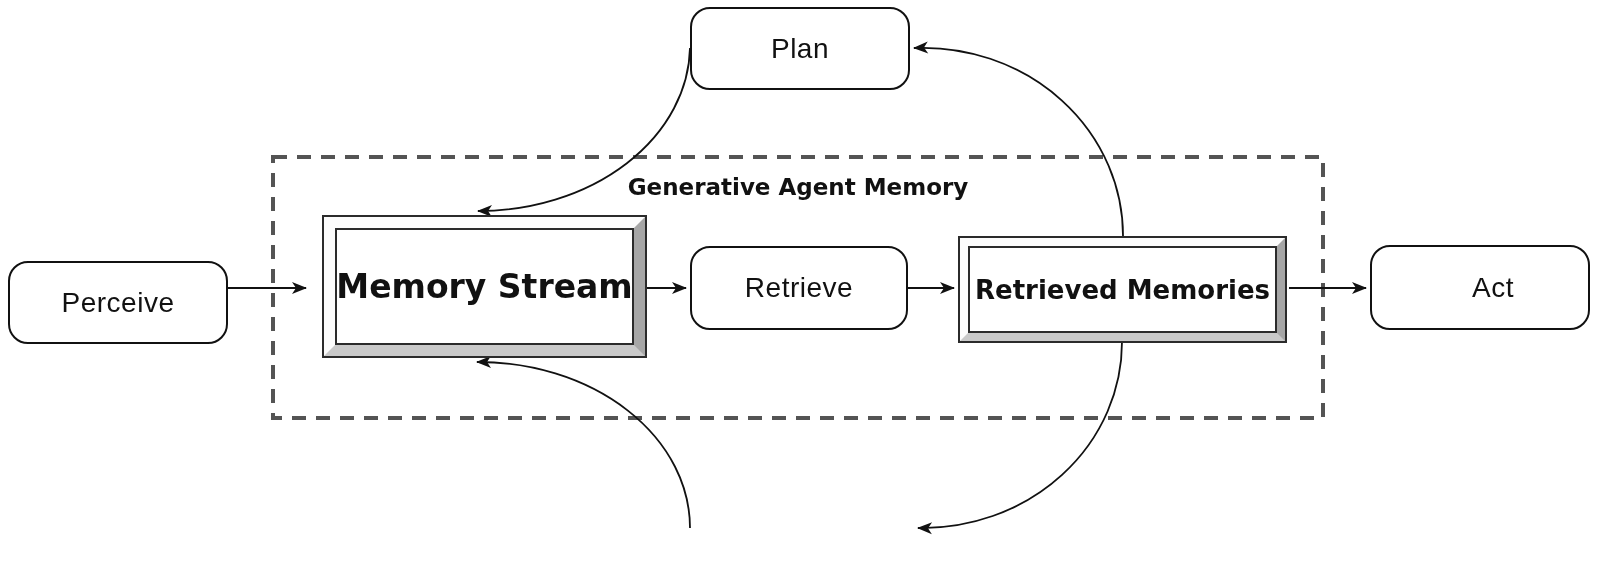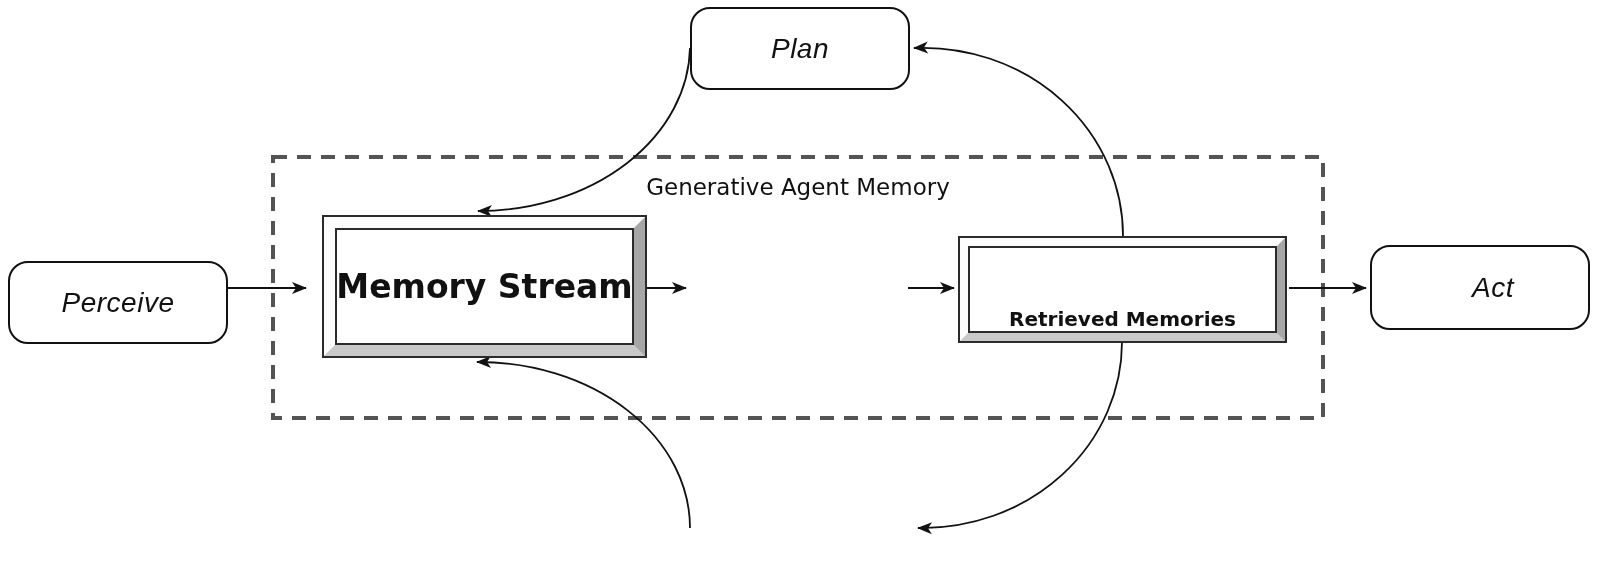--- a/index.html
+++ b/index.html
@@ -22,21 +22,20 @@
 
   
   .pill {
     position: absolute;
     background: #ffffff;
     border: 2px solid #111111;
     border-radius: 20px;
     display: flex;
     align-items: center;
     justify-content: center;
-    font-style: italic;
     font-size: 28px;
     color: #111111;
     letter-spacing: 0.5px;
   }
 
   
   .frame {
     position: absolute;
     background: #ffffff;
     border: 2px solid #2b2b2b;
@@ -64,29 +63,29 @@
   .node-retrieve { left: 690px;  top: 246px; width: 218px; height: 84px; }
   .node-act      { left: 1370px; top: 245px; width: 220px; height: 85px; padding-left: 26px; }
   .node-reflect  { left: 690px;  top: 488px; width: 218px; height: 82px; }
 
   .node-memory-stream { left: 310px; top: 215px; width: 325px; height: 143px; margin-left: 12px; }
   .node-memory-stream .bevel { border-width: 11px; }
   .node-memory-stream .frame-inner { font-size: 33px; }
 
   .node-retrieved-memories { left: 958px; top: 236px; width: 329px; height: 107px; }
   .node-retrieved-memories .bevel { border-width: 8px; }
-  .node-retrieved-memories .frame-inner { font-size: 20px; align-items: flex-end; }
+  .node-retrieved-memories .frame-inner { font-size: 26px; }
 
   .group-title {
     position: absolute;
     left: 273px; top: 174px;
     width: 1050px;
     text-align: center;
     font-family: "DejaVu Sans", sans-serif;
-    font-weight: normal;
+    font-weight: bold;
     font-size: 23px;
     color: #111111;
   }
 </style>
 </head>
 <body>
 
 <div class="canvas">
 
   <svg class="connector-layer" viewBox="0 0 1600 580" xmlns="http://www.w3.org/2000/svg">
@@ -121,20 +120,23 @@
   </div>
 
   <div class="frame node-memory-stream">
     <div class="bevel">
       <div class="frame-inner">
         <span>Memory Stream</span>
       </div>
     </div>
   </div>
 
+  <div class="pill node-retrieve">
+    <span>Retrieve</span>
+  </div>
 
   <div class="frame node-retrieved-memories">
     <div class="bevel">
       <div class="frame-inner">
         <span>Retrieved Memories</span>
       </div>
     </div>
   </div>
 
 

